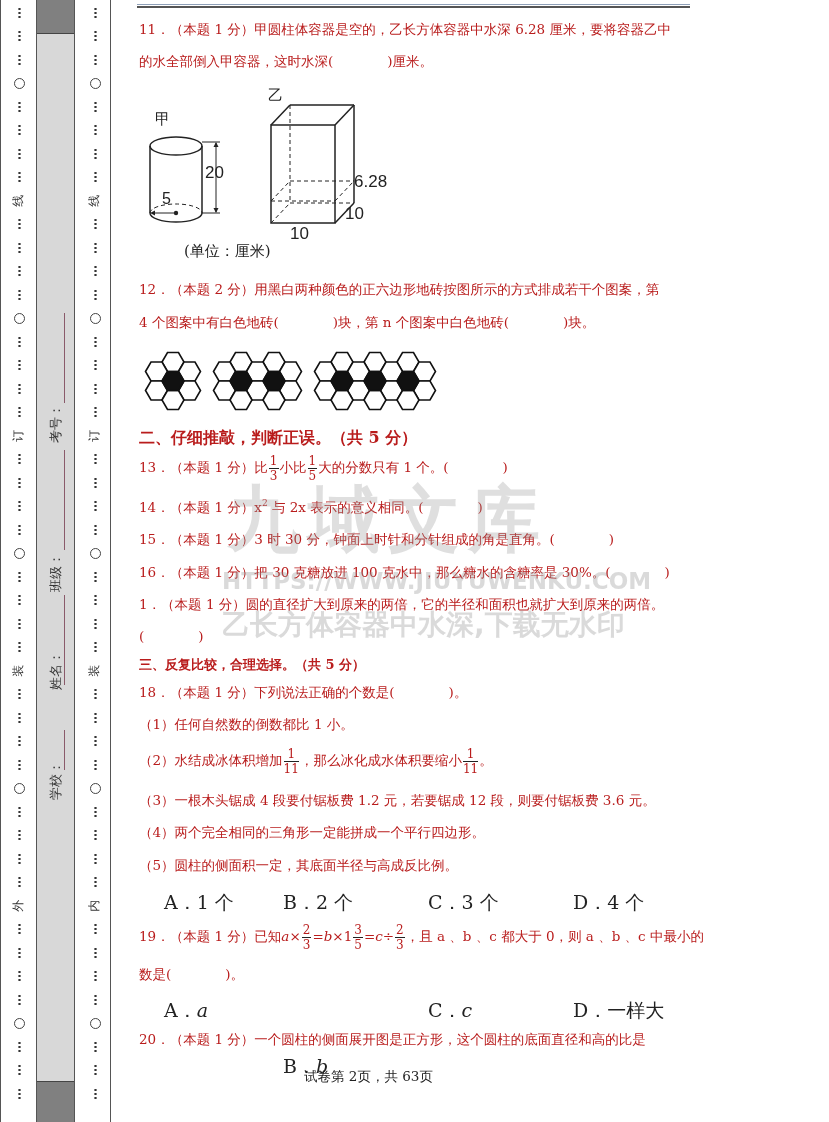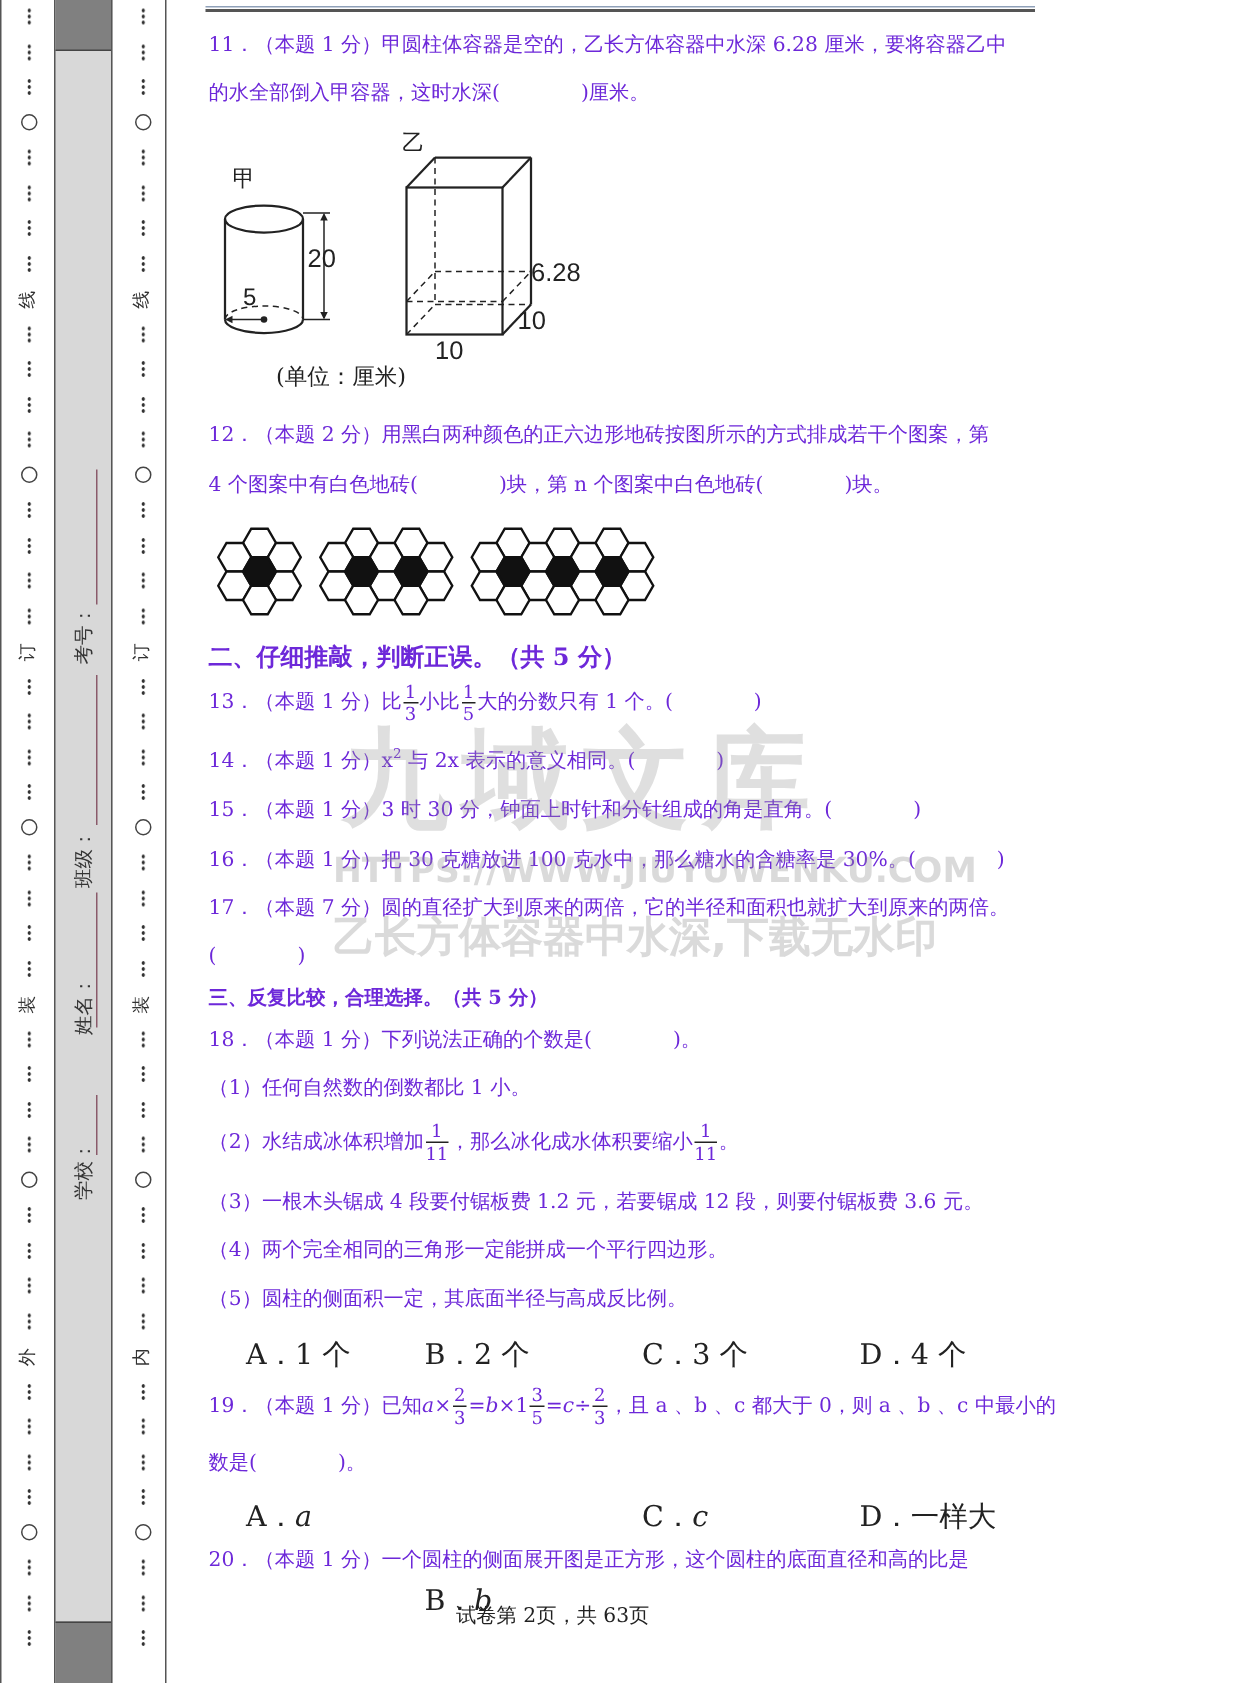--- a/index.html
+++ b/index.html
@@ -21,21 +21,21 @@
                    background-size:3px 4px; background-repeat:repeat-y; vertical-align:middle; }
   .dotcol .circ { display:inline-block; width:9px; height:9px; border:1px solid #444; border-radius:50%; vertical-align:middle; }
   .dotcol .ch { display:inline-block; transform:rotate(-90deg); font-size:12px; font-family:"DejaVu Sans",sans-serif; }
   .field { position:absolute; left:47px; transform-origin:left top; font-size:13px; color:#333;
            font-family:"DejaVu Sans",sans-serif; white-space:nowrap; }
   .field-line { position:absolute; left:64px; width:1px; background:#8a5a6a; }
   
   .toprule1 { position:absolute; left:137px; top:4px; width:553px; height:1px; background:#8fa0b8; }
   .toprule2 { position:absolute; left:137px; top:6px; width:553px; height:2px; background:#555; }
   
-  .line { position:absolute; left:139px; font-size:13.5px; white-space:nowrap; color:#6d28d9; }
+  .line { position:absolute; left:139px; font-size:13.5px; white-space:nowrap; color:#b91c1c; }
   .bold { font-weight:bold; }
   .frac { display:inline-block; vertical-align:middle; text-align:center; font-size:12px; line-height:1; margin:0 1px; }
   .frac .num { display:block; border-bottom:1px solid #222; padding:0 1px 1px; }
   .frac .den { display:block; padding-top:1px; }
   .it { font-style:italic; }
   .opt { position:absolute; font-size:19px; white-space:nowrap; }
   .footer { position:absolute; left:0; width:737px; top:1068px; text-align:center; font-size:13.5px; }
   
   .wm { position:absolute; color:rgba(140,140,140,0.35); font-family:"DejaVu Sans",sans-serif; font-weight:bold; white-space:nowrap; pointer-events:none; }
 </style>
@@ -264,21 +264,21 @@
 
 <div class="line" style="top:455px;">
   <span>13．（本题 1 分）比</span><span class="frac"><span class="num">1</span><span class="den">3</span></span><span>小比</span><span class="frac"><span class="num">1</span><span class="den">5</span></span><span>大的分数只有 1 个。(　　　　)</span>
 </div>
 
 <div class="line" style="top:498px;">
   <span>14．（本题 1 分）x</span><sup style="font-size:9px;">2</sup><span> 与 2x 表示的意义相同。(　　　　)</span>
 </div>
 <div class="line" style="top:531px;">15．（本题 1 分）3 时 30 分，钟面上时针和分针组成的角是直角。(　　　　)</div>
 <div class="line" style="top:564px;">16．（本题 1 分）把 30 克糖放进 100 克水中，那么糖水的含糖率是 30%。(　　　　)</div>
-<div class="line" style="top:596px;">17．（本题 7 分）圆的直径扩大到原来的两倍，它的半径和面积也就扩大到原来的两倍。</div>
+<div class="line" style="top:596px;">1．（本题 1 分）圆的直径扩大到原来的两倍，它的半径和面积也就扩大到原来的两倍。</div>
 <div class="line" style="top:628px;">(　　　　)</div>
 
 <div class="line bold" style="top:656px; font-size:13px;">三、反复比较，合理选择。（共 5 分）</div>
 <div class="line" style="top:684px;">18．（本题 1 分）下列说法正确的个数是(　　　　)。</div>
 <div class="line" style="top:716px;">（1）任何自然数的倒数都比 1 小。</div>
 <div class="line" style="top:748px;">
   <span>（2）水结成冰体积增加</span><span class="frac"><span class="num">1</span><span class="den">11</span></span><span>，那么冰化成水体积要缩小</span><span class="frac"><span class="num">1</span><span class="den">11</span></span><span>。</span>
 </div>
 <div class="line" style="top:792px;">（3）一根木头锯成 4 段要付锯板费 1.2 元，若要锯成 12 段，则要付锯板费 3.6 元。</div>
 <div class="line" style="top:824px;">（4）两个完全相同的三角形一定能拼成一个平行四边形。</div>

